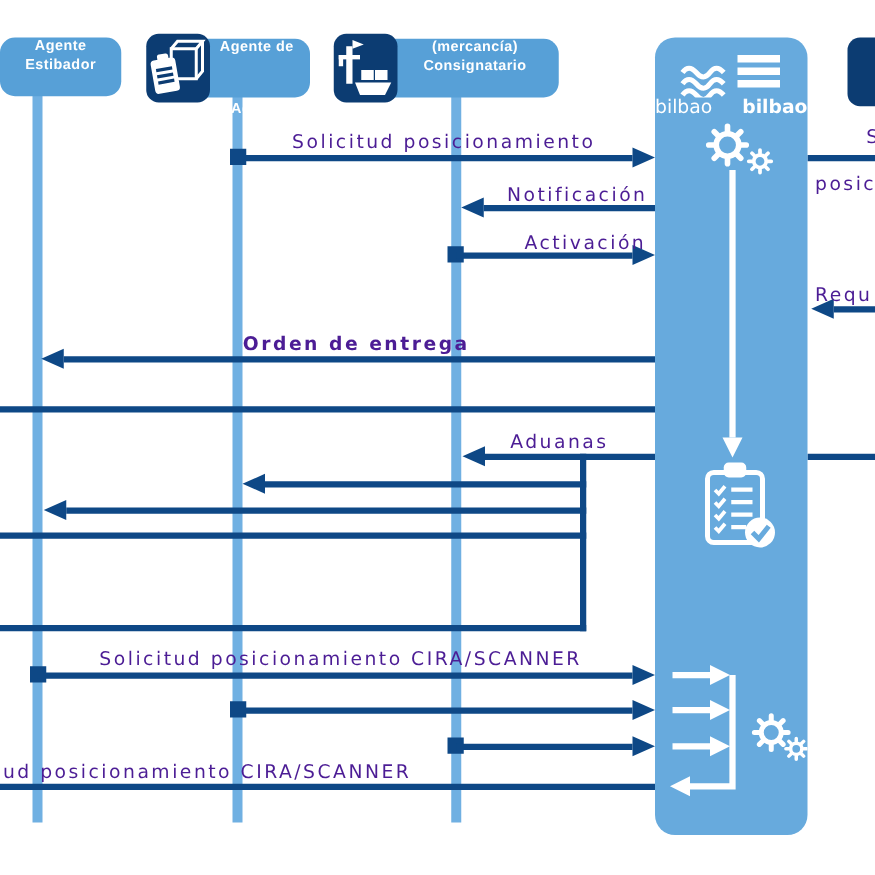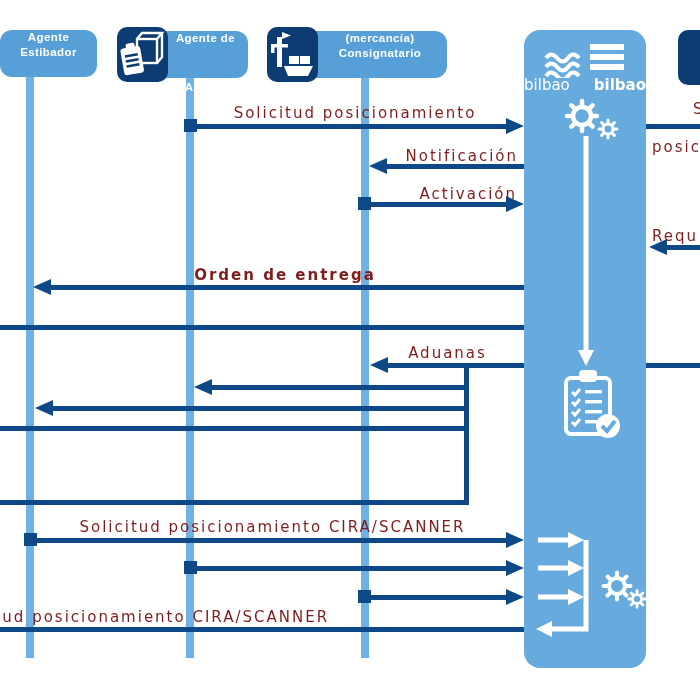--- a/index.html
+++ b/index.html
@@ -6,21 +6,21 @@
   .stage{position:relative;width:700px;height:700px;overflow:hidden;background:#fff;
          font-family:"DejaVu Sans",sans-serif;}
   .lifeline{position:absolute;width:8px;background:#70b0e2;z-index:1;}
   .hline{position:absolute;height:5px;background:#0e4886;z-index:2;}
   .vline{position:absolute;width:5px;background:#0e4886;z-index:2;}
   .tri-r{position:absolute;width:0;height:0;border-top:8px solid transparent;
          border-bottom:8px solid transparent;border-left:18px solid #0e4886;z-index:2;}
   .tri-l{position:absolute;width:0;height:0;border-top:8px solid transparent;
          border-bottom:8px solid transparent;border-right:18px solid #0e4886;z-index:2;}
   .sq{position:absolute;width:13px;height:13px;background:#0e4886;z-index:2;}
-  .lbl{position:absolute;color:#7f1d1d;font-size:15px;letter-spacing:2px;
+  .lbl{position:absolute;color:#4c1d95;font-size:15px;letter-spacing:2px;
        white-space:nowrap;z-index:4;}
   .actor{position:absolute;background:#57a0d7;border-radius:12px;color:#fff;
          font-family:"Liberation Sans",sans-serif;font-weight:bold;font-size:11.5px;
          letter-spacing:.4px;line-height:15px;text-align:center;z-index:3;
          display:flex;flex-direction:column;justify-content:flex-start;}
   .badge{position:absolute;background:#0c3c72;border-radius:10px;z-index:4;}
   .column{position:absolute;left:524px;top:30px;width:122px;height:638px;
           background:#67aadd;border-radius:16px;z-index:3;}
   .colsvg{position:absolute;z-index:4;}
   .wordmark{position:absolute;left:524px;top:76px;width:122px;text-align:center;

